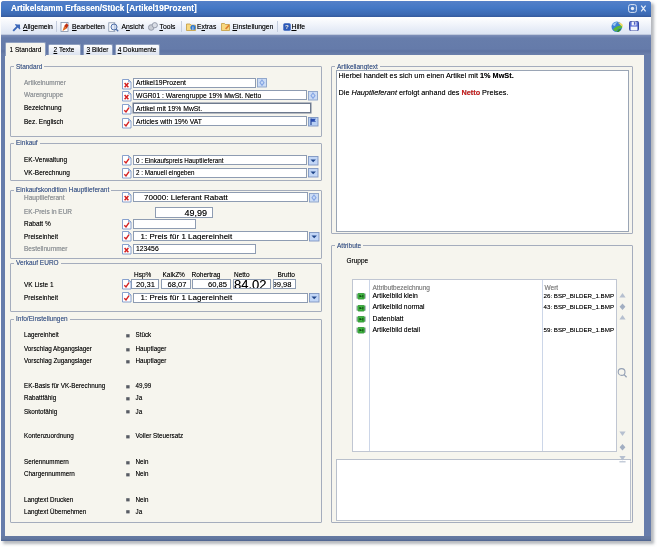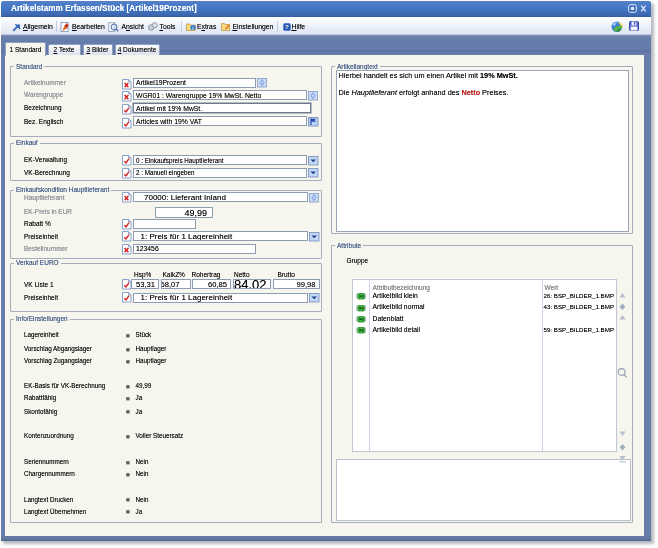--- a/index.html
+++ b/index.html
@@ -136,49 +136,49 @@
 <div class="inp" style="left:133px;top:155px;width:174px;font-size:6.3px;">0 : Einkaufspreis Hauptlieferant</div>
 <div class="inp" style="left:133px;top:167.6px;width:174px;font-size:6.3px;">2 : Manuell eingeben</div>
 
 <div class="grp" style="left:10px;top:189.5px;width:312px;height:69.5px;"></div>
 <div class="grplbl" style="left:14px;top:186px;">Einkaufskondition Hauptlieferant</div>
 <div class="lbl dis" style="left:24px;top:193.5px;">Hauptlieferant</div>
 <div class="lbl dis" style="left:24px;top:207.5px;">EK-Preis in EUR</div>
 <div class="lbl" style="left:24px;top:220px;">Rabatt %</div>
 <div class="lbl" style="left:24px;top:232.5px;">Preiseinheit</div>
 <div class="lbl dis" style="left:24px;top:245px;">Bestellnummer</div>
-<div class="inp" style="left:133px;top:192px;width:175px;padding-left:10px;font-size:8px;">70000: Lieferant Inland</div>
+<div class="inp" style="left:133px;top:192px;width:175px;padding-left:10px;font-size:8px;">70000: Lieferant Rabatt</div>
 <div class="inp rgt" style="left:155px;top:206.8px;width:58px;height:11.4px;padding-right:5px;font-size:9px;">49,99</div>
 <div class="inp" style="left:133px;top:218.6px;width:63px;"></div>
 <div class="inp" style="left:133px;top:231px;width:175px;padding-left:6.5px;font-size:8px;">1: Preis für 1 Lagereinheit</div>
 <div class="inp" style="left:133px;top:243.5px;width:123px;">123456</div>
 
 <div class="grp" style="left:10px;top:262.5px;width:312px;height:49px;"></div>
 <div class="grplbl" style="left:14px;top:259px;">Verkauf EURO</div>
 <div class="lbl" style="left:134px;top:270.5px;">Hsp%</div>
 <div class="lbl" style="left:162.5px;top:270.5px;">KalkZ%</div>
 <div class="lbl" style="left:191.5px;top:270.5px;">Rohertrag</div>
 <div class="lbl" style="left:234px;top:270.5px;">Netto</div>
 <div class="lbl" style="left:277.5px;top:270.5px;">Brutto</div>
 <div class="lbl" style="left:24px;top:280.5px;">VK Liste 1</div>
-<div class="inp rgt" style="left:131px;top:279px;width:28px;font-size:7.6px;padding-right:3px;">53,31</div>
-<div class="inp rgt" style="left:161px;top:279px;width:29.5px;font-size:7.6px;padding-right:10px;">68,07</div>
+<div class="inp rgt" style="left:131px;top:279px;width:28px;font-size:7.6px;padding-right:3px;">20,31</div>
+<div class="inp rgt" style="left:161px;top:279px;width:29.5px;font-size:7.6px;padding-right:3px;">68,07</div>
 <div class="inp rgt" style="left:192px;top:279px;width:39px;font-size:7.6px;padding-right:3px;">60,85</div>
 <div class="inp rgt" style="left:232.5px;top:279px;width:38px;font-size:13px;padding-right:3px;">84,02</div>
-<div class="inp rgt" style="left:272.5px;top:279px;width:47px;font-size:7.6px;padding-right:3px;">99,98</div>
+<div class="inp rgt" style="left:272.5px;top:279px;width:23px;font-size:7.6px;padding-right:3px;">99,98</div>
 <div class="lbl" style="left:24px;top:294px;">Preiseinheit</div>
 <div class="inp" style="left:133px;top:292.5px;width:175px;padding-left:6.5px;font-size:8px;">1: Preis für 1 Lagereinheit</div>
 
 <div class="grp" style="left:10px;top:318.5px;width:312px;height:204.5px;"></div>
 <div class="grplbl" style="left:14px;top:315px;">Info/Einstellungen</div>
 
 <div class="grp" style="left:331px;top:66px;width:302px;height:167.5px;"></div>
 <div class="grplbl" style="left:335px;top:62.5px;">Artikellangtext</div>
 <div class="abs" style="left:336px;top:70px;width:293px;height:162px;background:#fff;border:1px solid #9aa5b5;"></div>
-<div class="lbl" style="left:338.5px;top:71.3px;font-size:7.3px;">Hierbei handelt es sich um einen Artikel mit <b>19% MwSt.</b></div>
+<div class="lbl" style="left:338.5px;top:71.3px;font-size:7.3px;">Hierbei handelt es sich um einen Artikel mit <b>1% MwSt.</b></div>
 <div class="lbl" style="left:338.5px;top:87.6px;font-size:7.3px;">Die <i>Hauptlieferant</i> erfolgt anhand des <b style="color:#d02020;">Netto</b> Preises.</div>
 
 <div class="grp" style="left:331px;top:245px;width:302px;height:277.5px;"></div>
 <div class="grplbl" style="left:335px;top:241.5px;">Attribute</div>
 <div class="lbl" style="left:346.5px;top:257px;">Gruppe</div>
 
 <div class="abs" style="left:352px;top:279px;width:265px;height:173px;background:#fff;border:1px solid #c0c6d2;"></div>
 <div class="abs" style="left:369px;top:280px;width:1px;height:171px;background:#ccd6e8;"></div>
 <div class="abs" style="left:542px;top:280px;width:1px;height:171px;background:#ccd6e8;"></div>
 <div class="lbl" style="left:372.5px;top:283.5px;color:#8b8b8b;">Attributbezeichnung</div>

